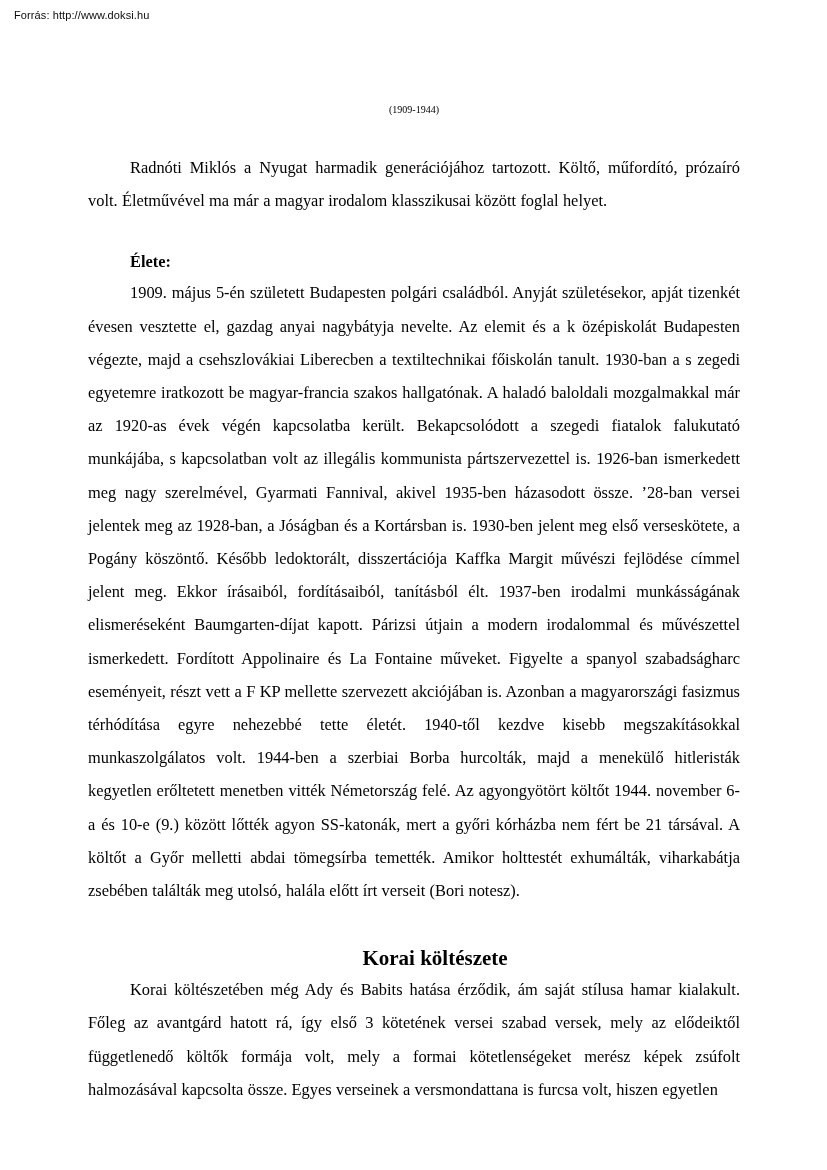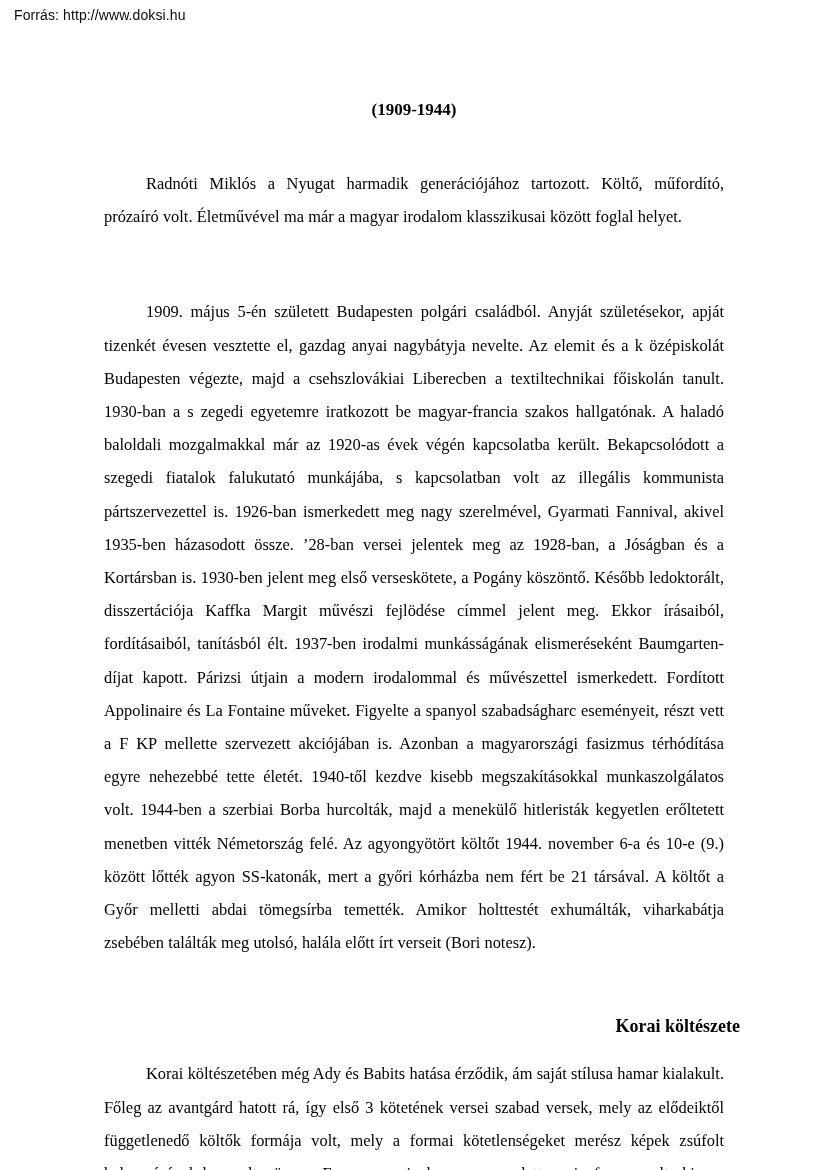--- a/index.html
+++ b/index.html
@@ -23,21 +23,21 @@
     inset: 0;
     box-sizing: border-box;
   }
 
   
   .source-header {
     position: absolute;
     top: 8px;
     left: 14px;
     font-family: "Liberation Sans", "DejaVu Sans", sans-serif;
-    font-size: 14px;
+    font-size: 11px;
     line-height: 14px;
     color: #0a0a0a;
     letter-spacing: 0.1px;
     white-space: nowrap;
   }
 
   
   .content {
     position: absolute;
     left: 88px;
@@ -48,75 +48,76 @@
   .doc-title {
     font-size: 23px;
     font-weight: bold;
     text-align: center;
     line-height: 30px;
     margin: 0 0 0 0;
     letter-spacing: 0.2px;
   }
 
   .doc-subtitle {
-    font-size: 17px;
-    font-weight: bold;
+    font-size: 10px;
+    font-weight: normal;
     text-align: center;
     line-height: 22px;
     margin: 14px 0 0 0;
   }
 
   p.body-par {
     font-size: 16.4px;
     line-height: 33.2px;
     text-align: justify;
     text-justify: inter-word;
-    margin: 16px;
+    margin: 0;
     text-indent: 42px;
     word-spacing: 0.2px;
   }
 
   .gap-intro { height: 30px; }
   .gap-section { height: 30px; }
   .gap-after-par { height: 36px; }
 
   h2.section-head {
     font-size: 16.4px;
     font-weight: bold;
     line-height: 29px;
     margin: 0 0 0 42px;
     text-align: left;
   }
 
   h3.sub-head {
-    font-size: 18px;
+    font-size: 21px;
     font-weight: bold;
     line-height: 30px;
     margin: 0 0 0 42px;
-    text-align: right;
+    text-align: center;
   }
 </style>
 </head>
 <body>
 
 <div class="page">
 
   <div class="source-header">Forrás: http://www.doksi.hu</div>
 
   <div class="content">
 
 
     <div class="doc-subtitle">(1909-1944)</div>
 
     <div class="gap-intro"></div>
 
     <p class="body-par">Radnóti Miklós a Nyugat harmadik generációjához tartozott. Költő, műfordító, prózaíró volt. Életművével ma már a magyar irodalom klasszikusai között foglal helyet.</p>
 
     <div class="gap-section"></div>
 
+    <h2 class="section-head">Élete:</h2>
 
     <p class="body-par">1909. május 5-én született Budapesten polgári családból. Anyját születésekor, apját tizenkét évesen vesztette el, gazdag anyai nagybátyja nevelte. Az elemit és a k özépiskolát Budapesten végezte, majd a csehszlovákiai Liberecben a textiltechnikai főiskolán tanult. 1930-ban a s zegedi egyetemre iratkozott be magyar-francia szakos hallgatónak. A haladó baloldali mozgalmakkal már az 1920-as évek végén kapcsolatba került. Bekapcsolódott a szegedi fiatalok falukutató munkájába, s kapcsolatban volt az illegális kommunista pártszervezettel is. 1926-ban ismerkedett meg nagy szerelmével, Gyarmati Fannival, akivel 1935-ben házasodott össze. ’28-ban versei jelentek meg az 1928-ban, a Jóságban és a Kortársban is. 1930-ben jelent meg első verseskötete, a Pogány köszöntő. Később ledoktorált, disszertációja Kaffka Margit művészi fejlödése címmel jelent meg. Ekkor írásaiból, fordításaiból, tanításból élt. 1937-ben irodalmi munkásságának elismeréseként Baumgarten-díjat kapott. Párizsi útjain a modern irodalommal és művészettel ismerkedett. Fordított Appolinaire és La Fontaine műveket. Figyelte a spanyol szabadságharc eseményeit, részt vett a F KP mellette szervezett akciójában is. Azonban a magyarországi fasizmus térhódítása egyre nehezebbé tette életét. 1940-től kezdve kisebb megszakításokkal munkaszolgálatos volt. 1944-ben a szerbiai Borba hurcolták, majd a menekülő hitleristák kegyetlen erőltetett menetben vitték Németország felé. Az agyongyötört költőt 1944. november 6-a és 10-e (9.) között lőtték agyon SS-katonák, mert a győri kórházba nem fért be 21 társával. A költőt a Győr melletti abdai tömegsírba temették. Amikor holttestét exhumálták, viharkabátja zsebében találták meg utolsó, halála előtt írt verseit (Bori notesz).</p>
 
     <div class="gap-after-par"></div>
 
 
     <h3 class="sub-head">Korai költészete</h3>
 
     <p class="body-par">Korai költészetében még Ady és Babits hatása érződik, ám saját stílusa hamar kialakult. Főleg az avantgárd hatott rá, így első 3 kötetének versei szabad versek, mely az elődeiktől függetlenedő költők formája volt, mely a formai kötetlenségeket merész képek zsúfolt halmozásával kapcsolta össze. Egyes verseinek a versmondattana is furcsa volt, hiszen egyetlen</p>
 

